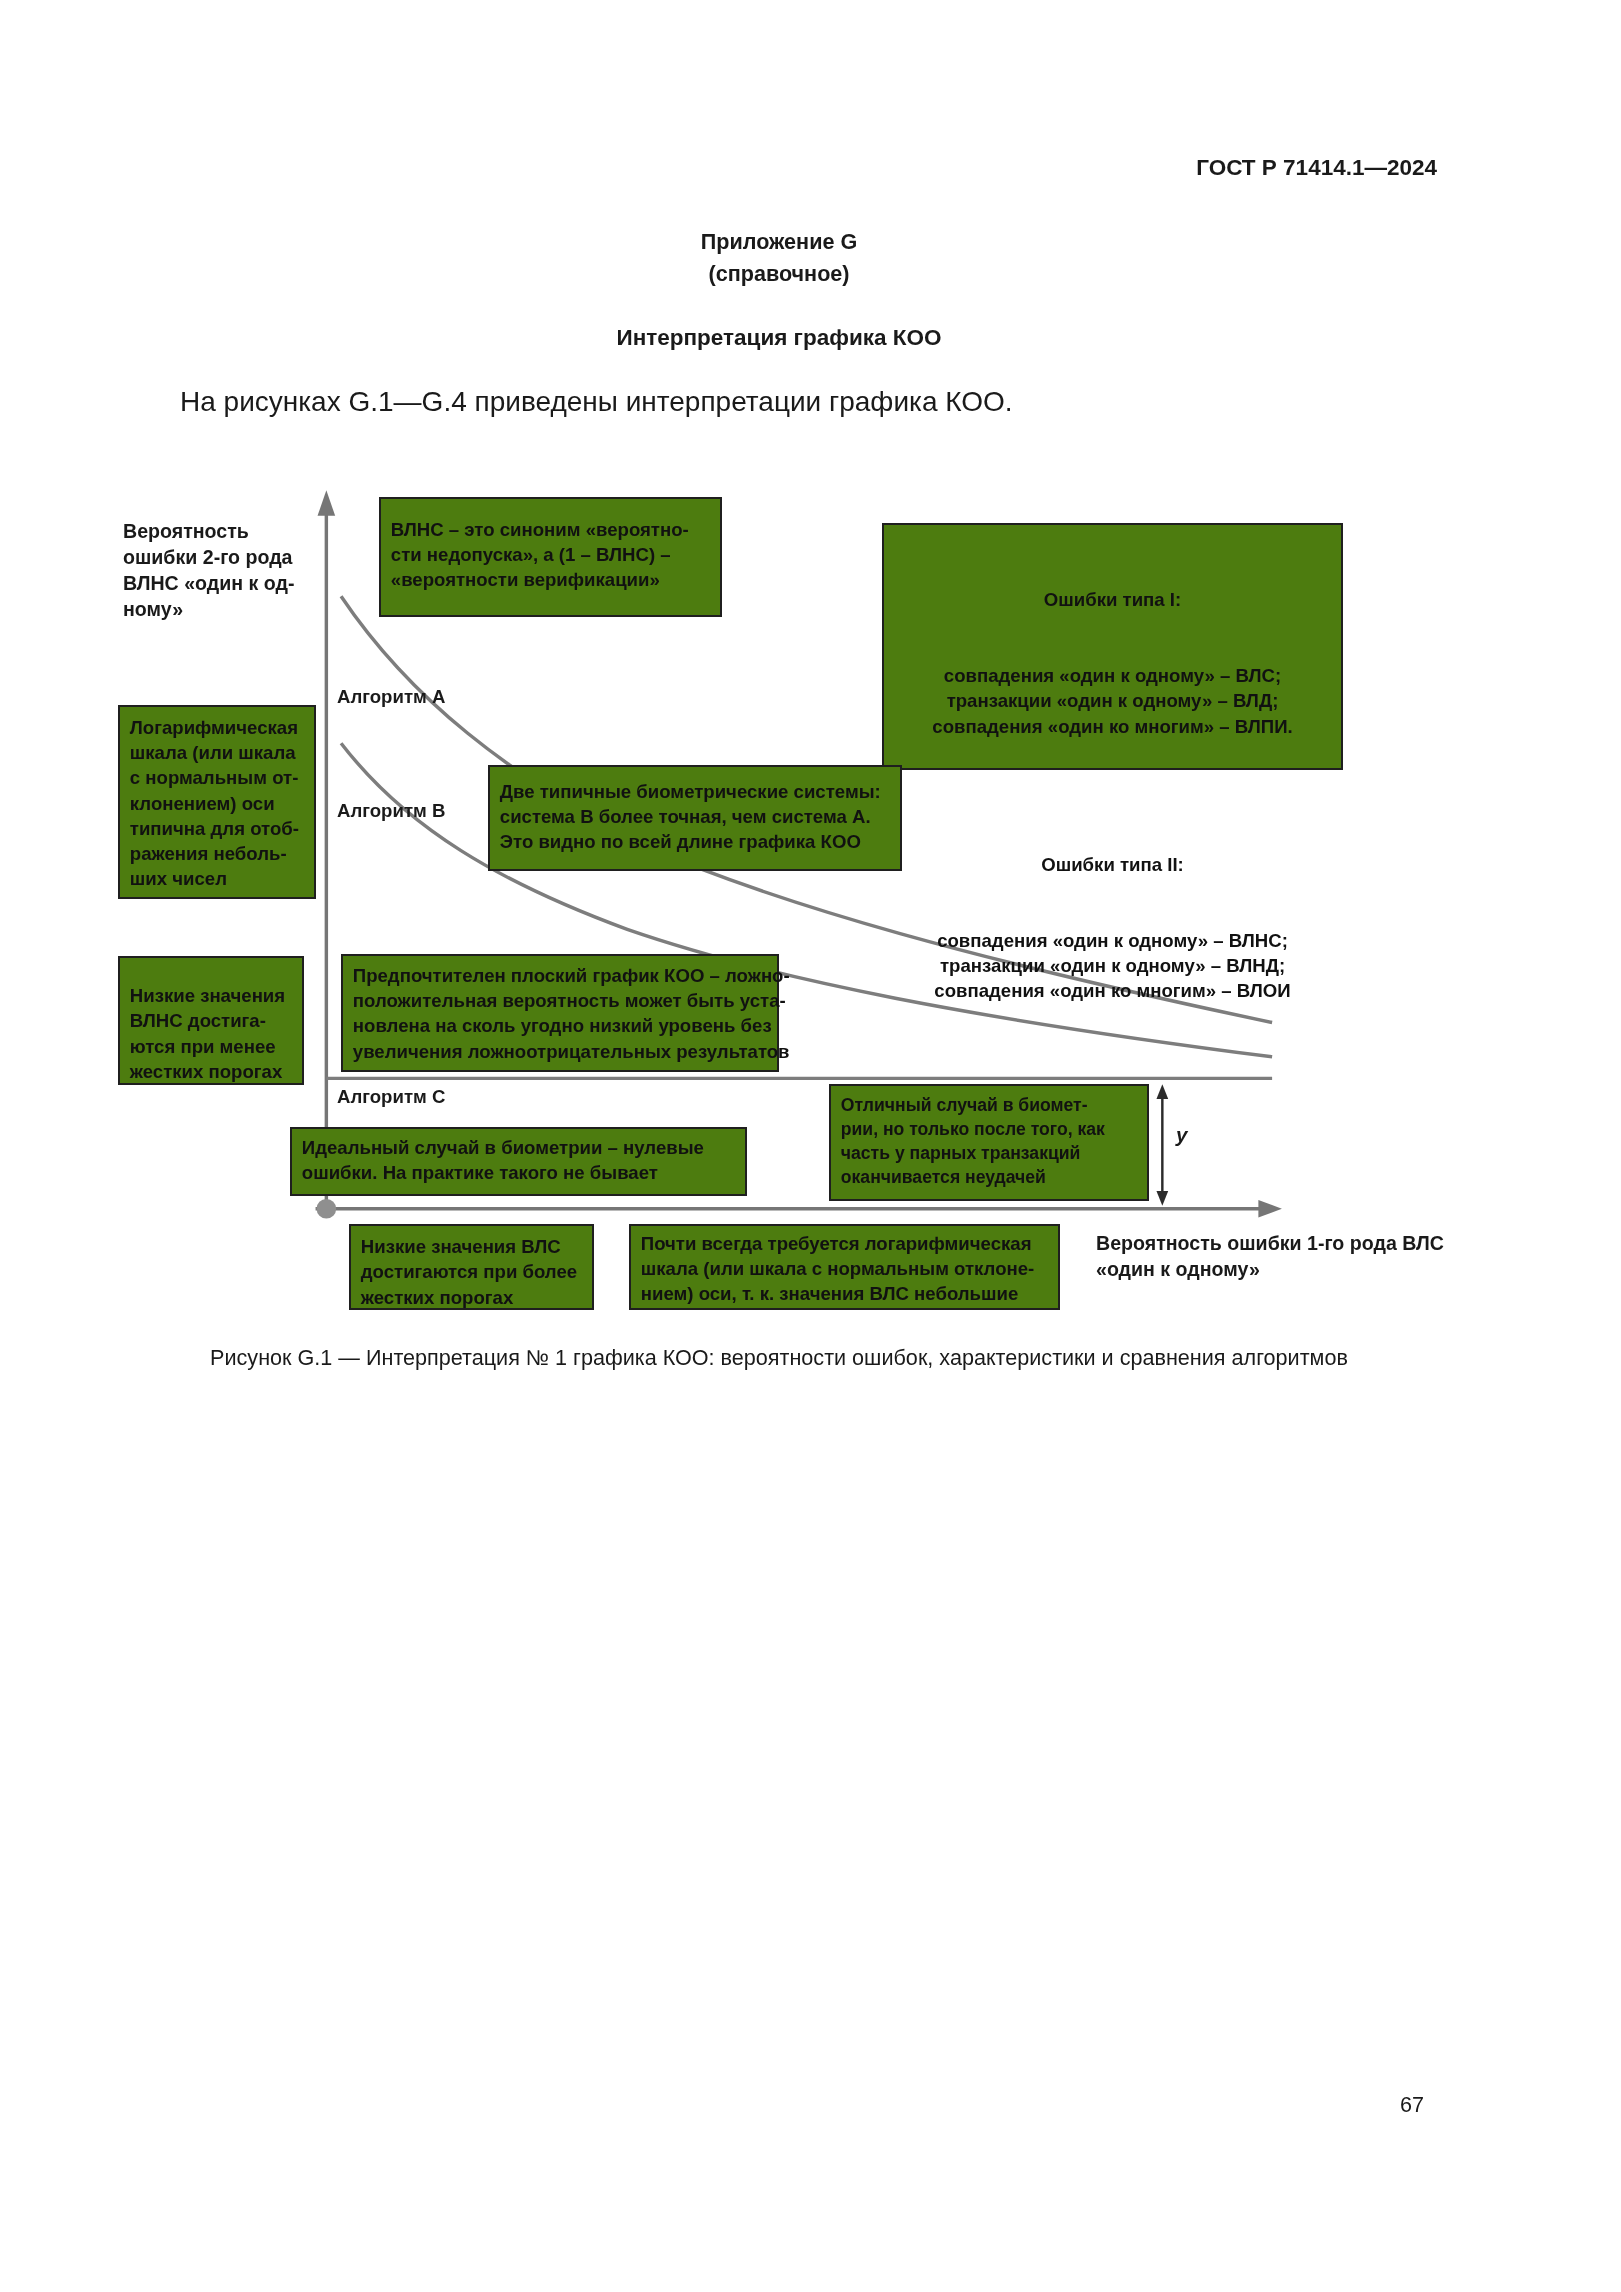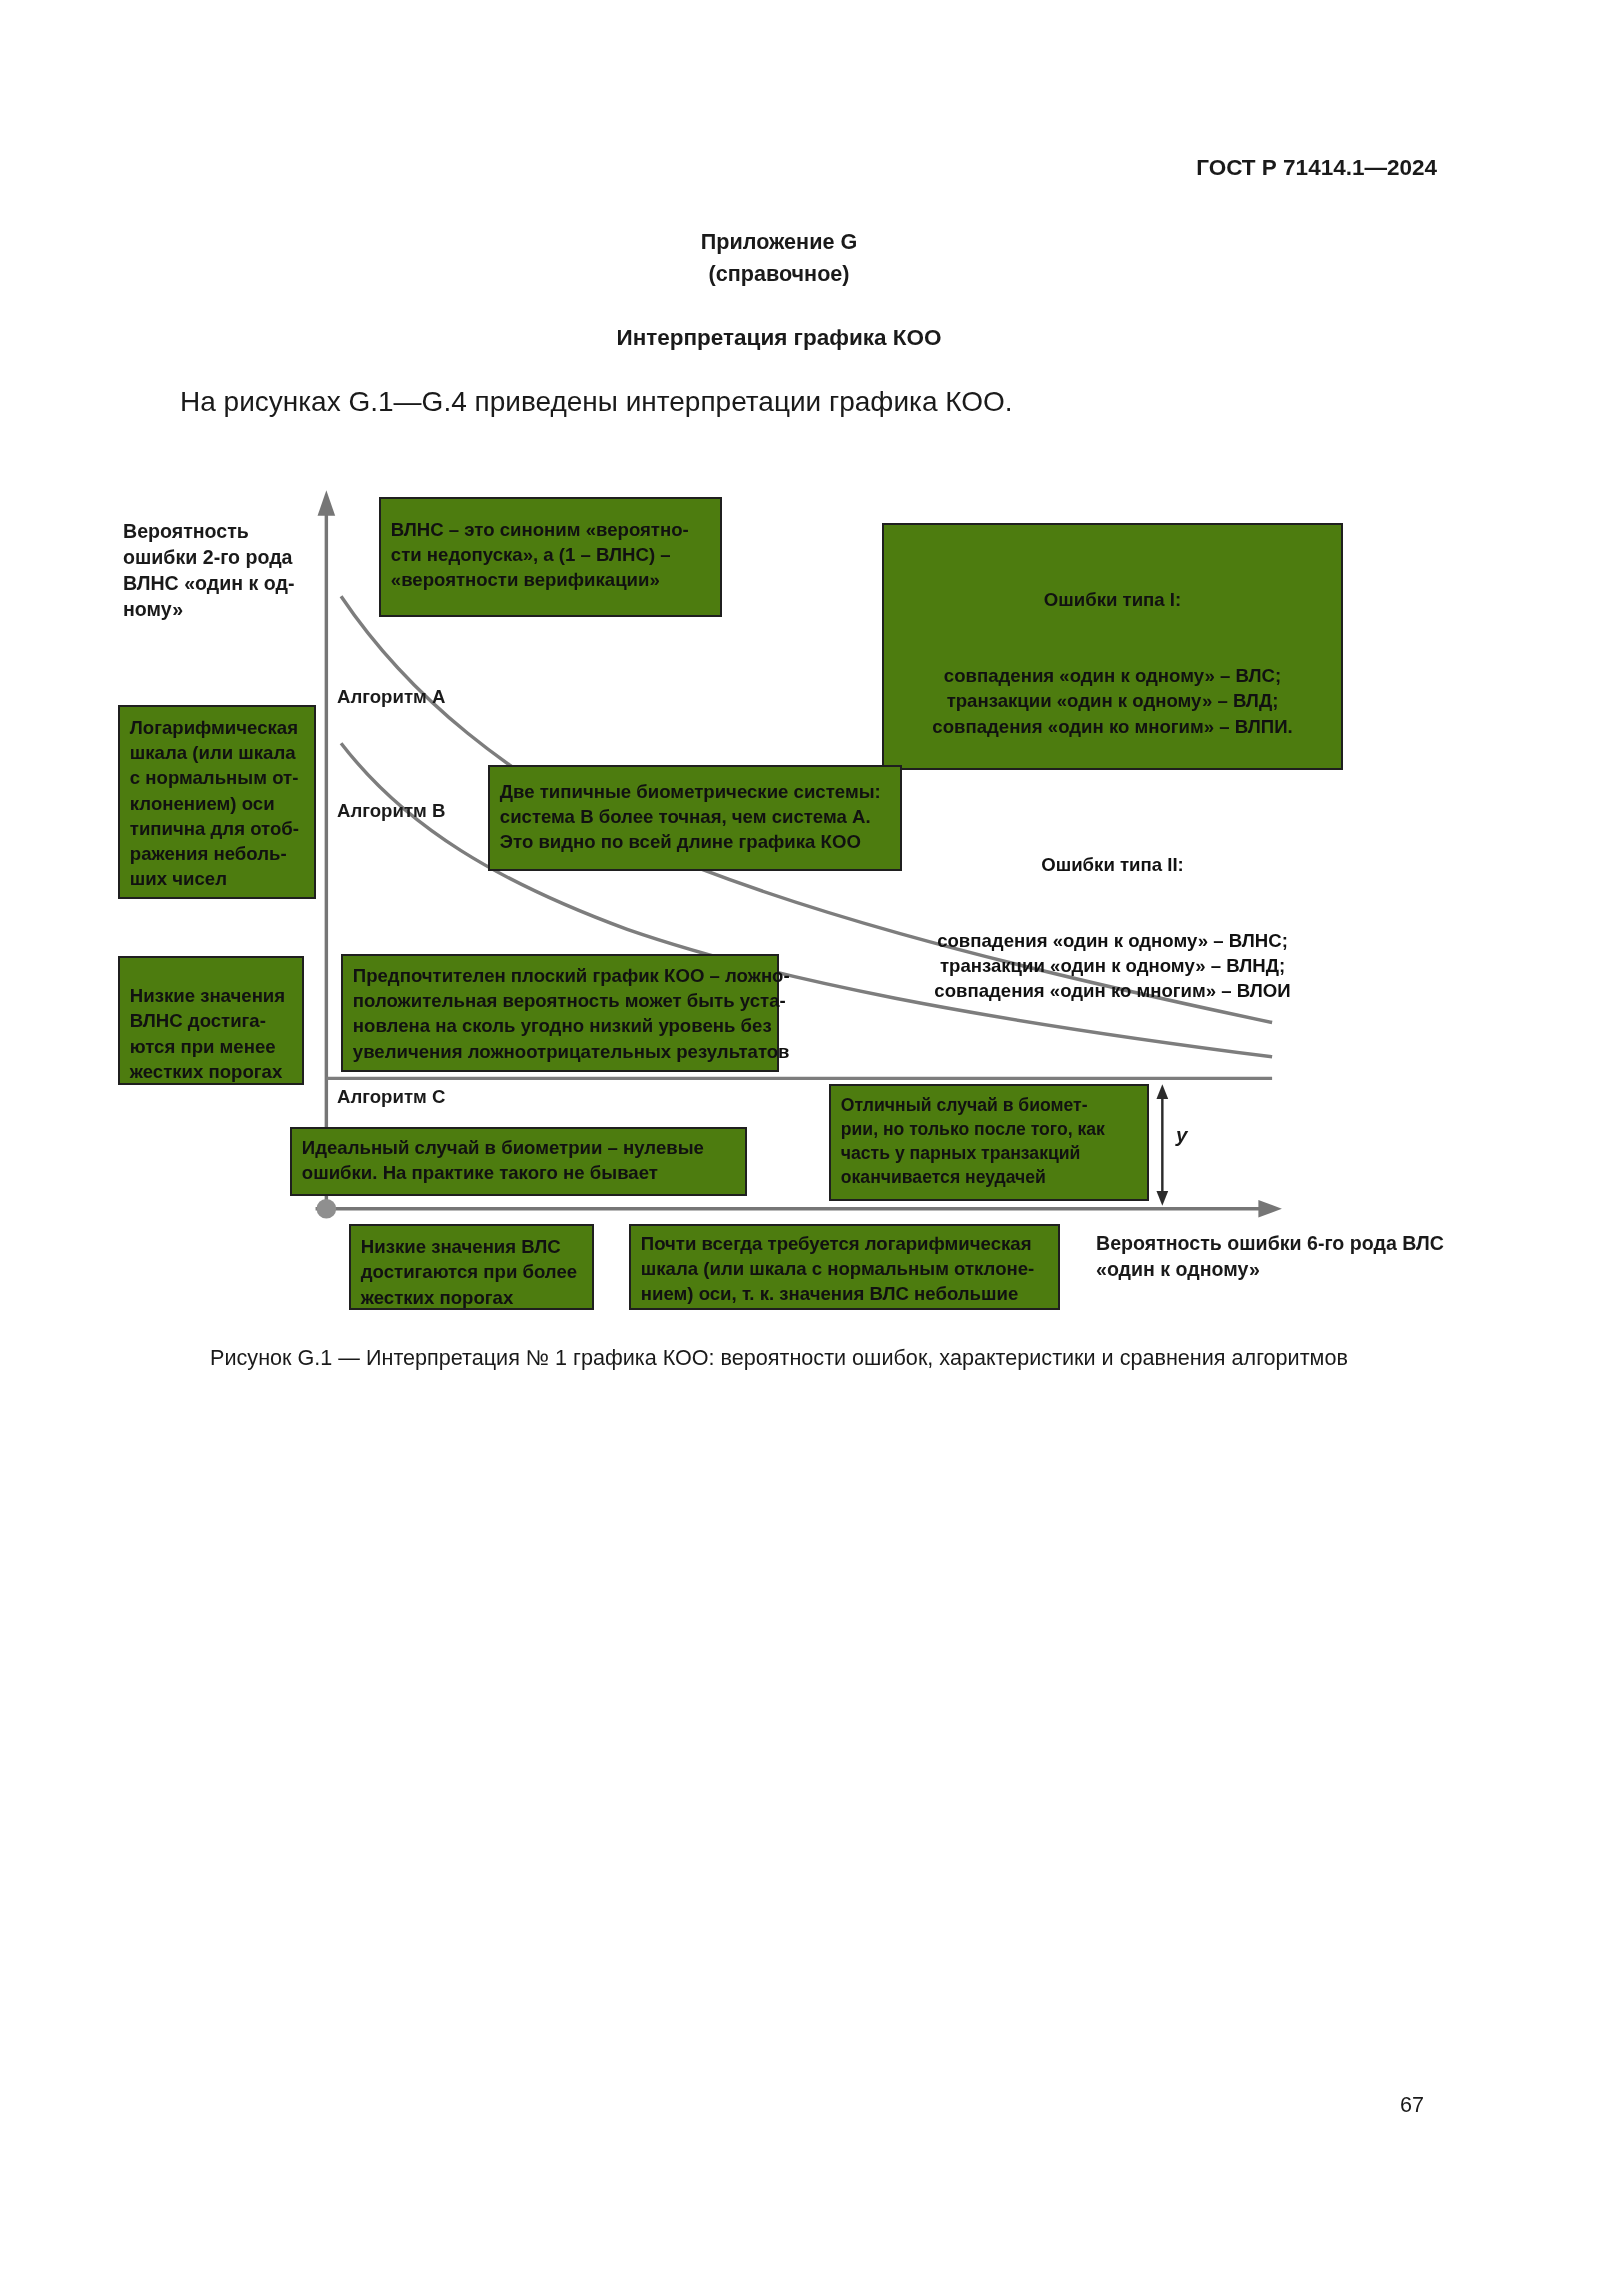--- a/index.html
+++ b/index.html
@@ -56,21 +56,21 @@
     <circle class="dot" cx="333" cy="1233" r="10"></circle>
     <line class="arrow2" x1="1186" y1="1116" x2="1186" y2="1220"></line>
     <polygon class="arrow2fill" points="1186,1106 1180,1121 1192,1121"></polygon>
     <polygon class="arrow2fill" points="1186,1230 1180,1215 1192,1215"></polygon>
   </svg>
 
   <div class="axis-label" style="left:123px;top:519px">Вероятность
 ошибки 2-го рода
 ВЛНС «один к од-
 ному»</div>
-  <div class="axis-label" style="left:1096px;top:1231px">Вероятность ошибки 6-го рода ВЛС
+  <div class="axis-label" style="left:1096px;top:1231px">Вероятность ошибки 1-го рода ВЛС
 «один к одному»</div>
 
   <div class="fig-label" style="left:337px;top:686px">Алгоритм А</div>
   <div class="fig-label" style="left:337px;top:800px">Алгоритм В</div>
   <div class="fig-label" style="left:337px;top:1086px">Алгоритм С</div>
   <div class="fig-label italic" style="left:1176px;top:1123px">у</div>
 
   <div class="box" style="left:379px;top:497px;width:343px;height:120px;padding-top:17.6px">ВЛНС – это синоним «вероятно-
 сти недопуска», а (1 – ВЛНС) –
 «вероятности верификации»</div>

